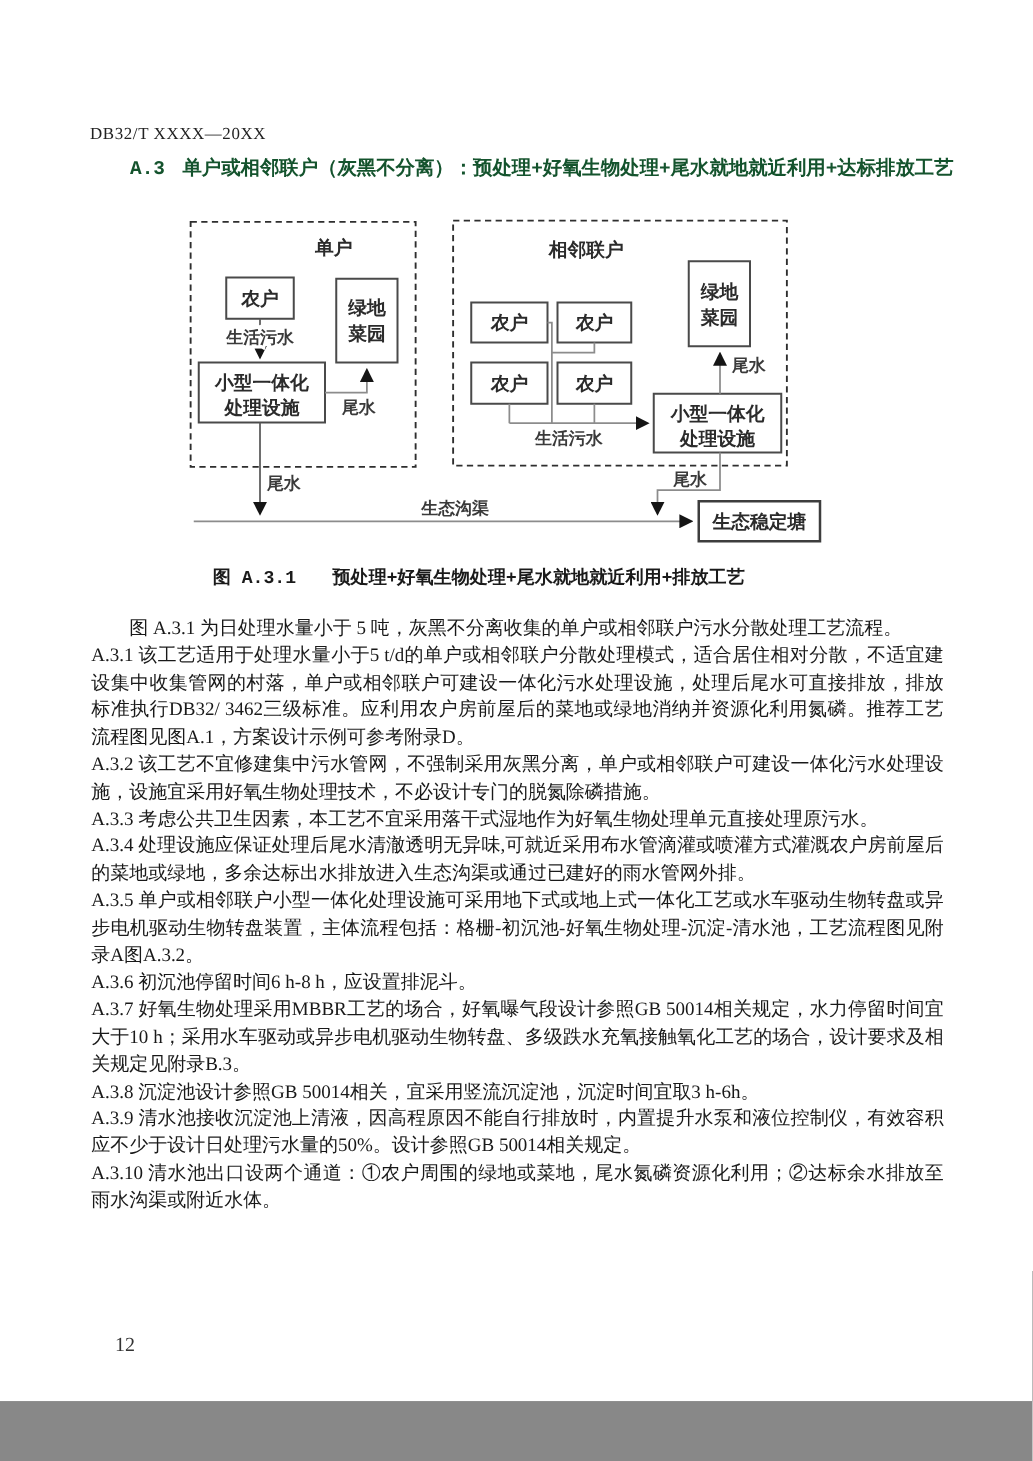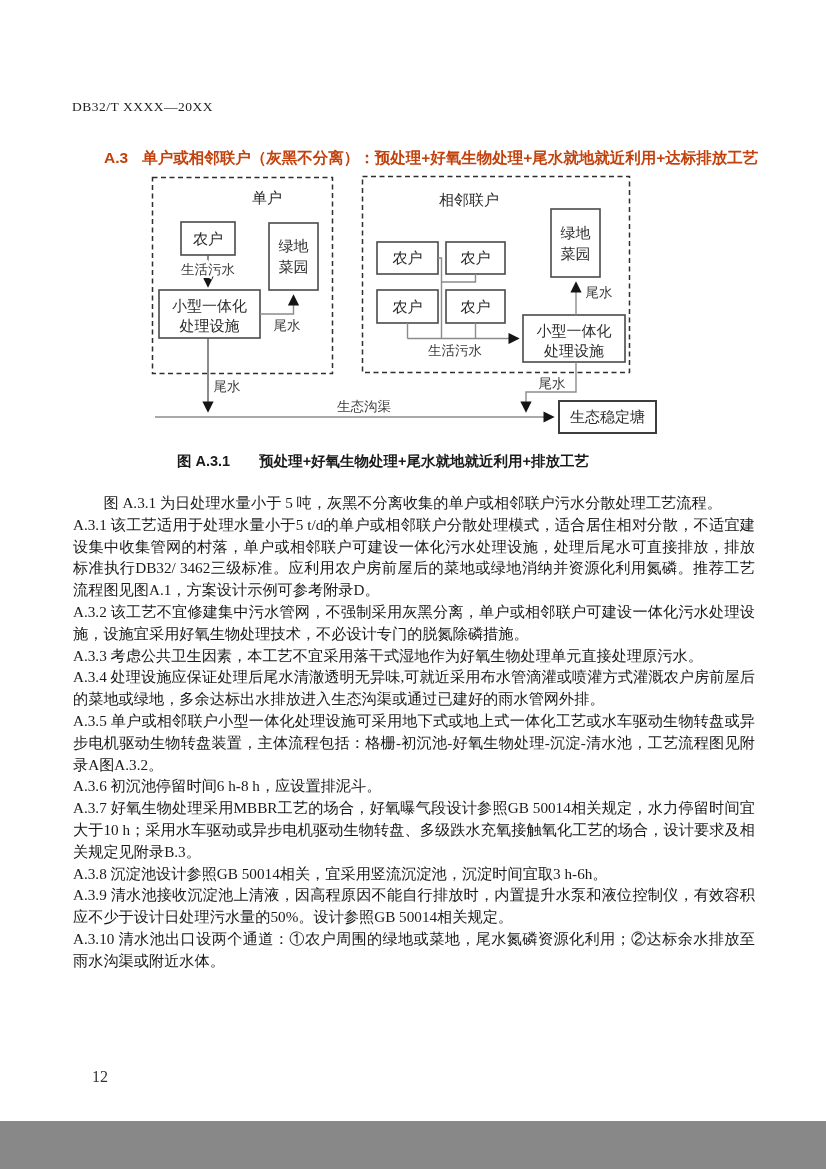--- a/index.html
+++ b/index.html
@@ -11,34 +11,34 @@
     overflow:hidden;
     color:#1d1d1d;
     font-family:"Liberation Serif","DejaVu Serif",serif;
   }
   .doc-header{
     position:absolute;left:72px;top:99px;
     font-size:13.5px;letter-spacing:.5px;color:#222;
     font-family:"Liberation Serif","DejaVu Serif",serif;
   }
   .doc-title{
-    position:absolute;left:104px;top:148px;width:660px;
-    font-family:Liberation Sans, sans-serif;
-    font-weight:bold;font-size:15.5px;color:#c2410c;
+    position:absolute;left:104px;top:124px;width:660px;
+    font-family:Liberation Mono, monospace;
+    font-weight:bold;font-size:15.5px;color:#14532d;
     white-space:nowrap;
   }
   .doc-title .num{margin-right:14px;}
-  .diagram{position:absolute;left:135px;top:170px;}
+  .diagram{position:absolute;left:135px;top:170px;font-weight:bold;}
   .fig-caption{
     position:absolute;left:73px;top:452px;width:620px;
     text-align:center;
     font-family:"Liberation Sans","DejaVu Sans",sans-serif;
     font-weight:bold;font-size:14.5px;color:#1a1a1a;
   }
-  .fig-caption .num{margin-right:29px;}
+  .fig-caption .num{margin-right:29px;font-family:Liberation Mono, monospace;}
   .body-text{
     position:absolute;left:73px;top:492px;width:682px;
     font-size:15.2px;line-height:21.8px;color:#191919;
     text-align:justify;
   }
   .body-text p{margin:0;}
   .body-text p.indent{text-indent:2em;}
   .page-number{
     position:absolute;left:92px;top:1068px;
     font-size:16px;color:#333;

